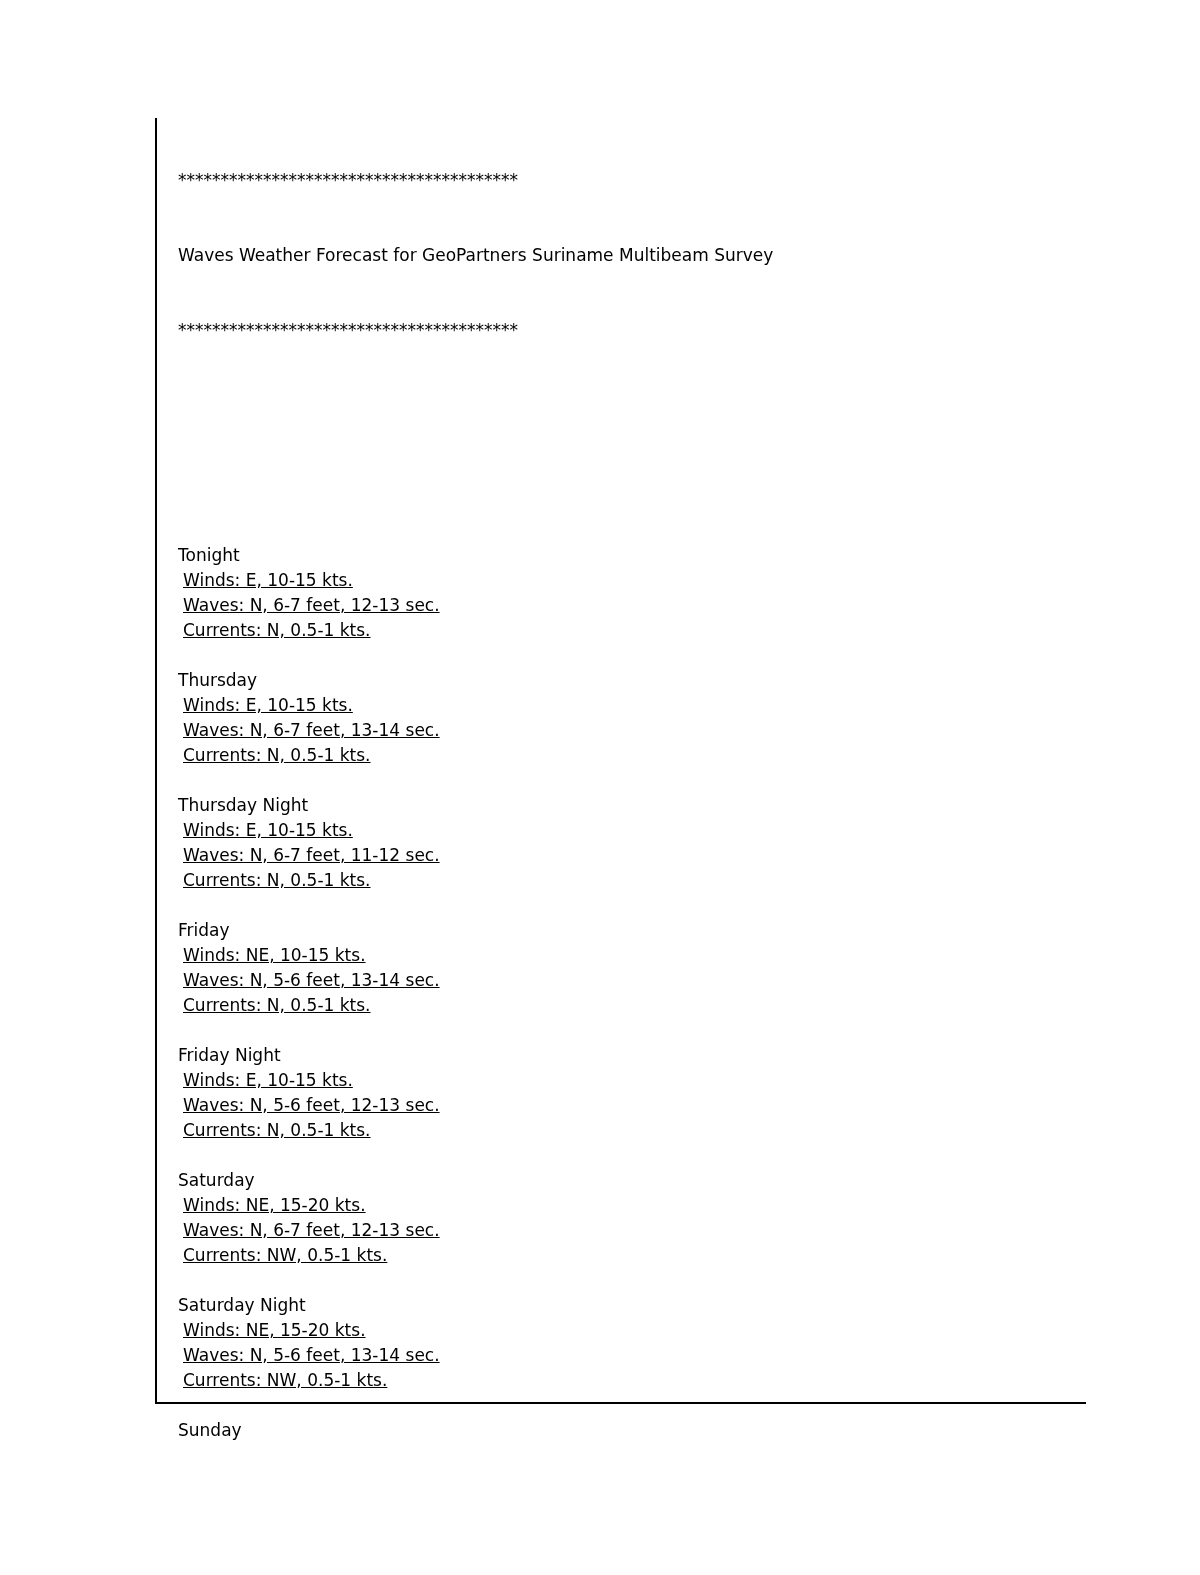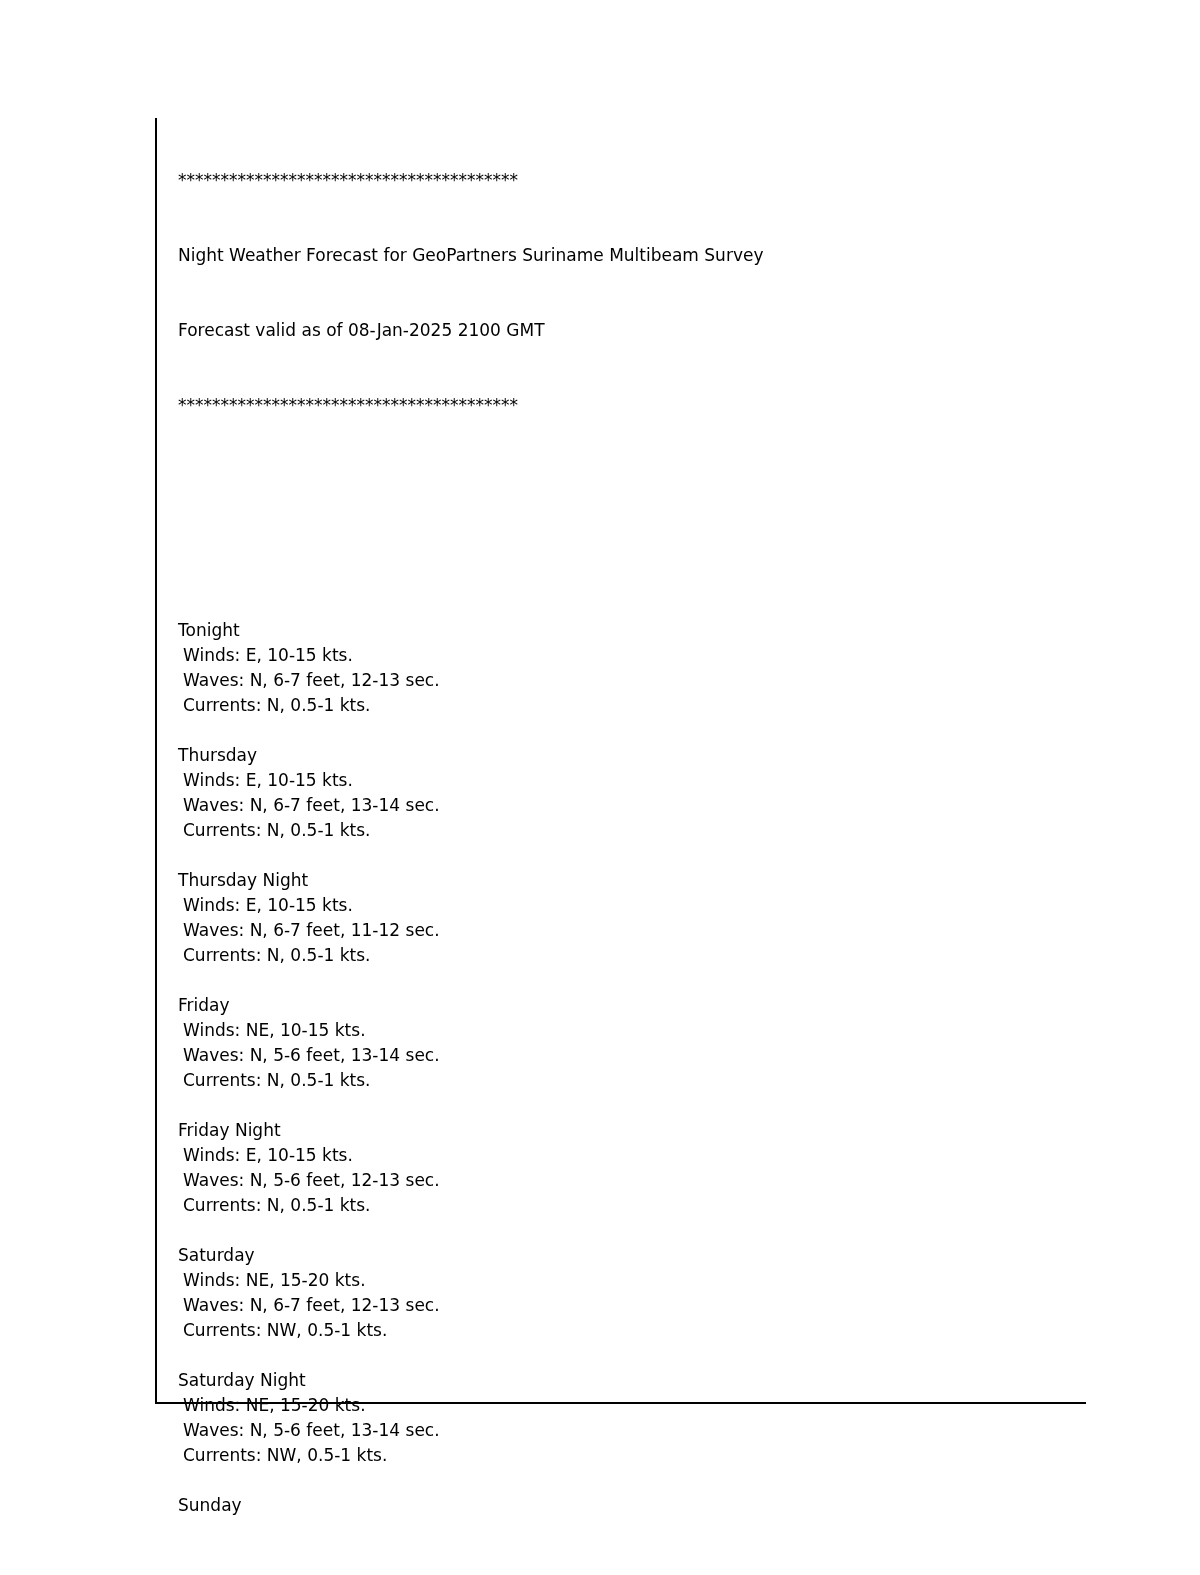--- a/index.html
+++ b/index.html
@@ -33,30 +33,29 @@
   .content {
     position: absolute;
     left: 178px;
     top: 118px;
     font-size: 17px;
     line-height: 25px;
     white-space: pre;
     letter-spacing: 0;
   }
   .line { min-height: 25px; }
-  .detail { padding-left: 5px; }
+  .detail { padding-left: 5px; text-decoration: underline; }
   .blank { visibility: hidden; }
 </style>
 </head>
 <body>
 
 <div class="quote-border-left"></div>
 <div class="quote-border-bottom"></div>
 
 <div class="content">
   <div class="line">****************************************</div>
-  <div class="line">Night Weather Forecast for GeoPartners Suriname Multibeam Survey</div>
-  <div class="line">Forecast valid as of 08-Jan-2025 2100 GMT</div>
+  <div class="line">Waves Weather Forecast for GeoPartners Suriname Multibeam Survey</div>
   <div class="line">****************************************</div>
   <div class="line blank">&nbsp;</div>
   <div class="line blank">&nbsp;</div>
   <div id="sections"><div><div class="line period">Tonight</div><div class="line detail">Winds: E, 10-15 kts.</div><div class="line detail">Waves: N, 6-7 feet, 12-13 sec.</div><div class="line detail">Currents: N, 0.5-1 kts.</div><div class="line blank">&nbsp;</div></div><div><div class="line period">Thursday</div><div class="line detail">Winds: E, 10-15 kts.</div><div class="line detail">Waves: N, 6-7 feet, 13-14 sec.</div><div class="line detail">Currents: N, 0.5-1 kts.</div><div class="line blank">&nbsp;</div></div><div><div class="line period">Thursday Night</div><div class="line detail">Winds: E, 10-15 kts.</div><div class="line detail">Waves: N, 6-7 feet, 11-12 sec.</div><div class="line detail">Currents: N, 0.5-1 kts.</div><div class="line blank">&nbsp;</div></div><div><div class="line period">Friday</div><div class="line detail">Winds: NE, 10-15 kts.</div><div class="line detail">Waves: N, 5-6 feet, 13-14 sec.</div><div class="line detail">Currents: N, 0.5-1 kts.</div><div class="line blank">&nbsp;</div></div><div><div class="line period">Friday Night</div><div class="line detail">Winds: E, 10-15 kts.</div><div class="line detail">Waves: N, 5-6 feet, 12-13 sec.</div><div class="line detail">Currents: N, 0.5-1 kts.</div><div class="line blank">&nbsp;</div></div><div><div class="line period">Saturday</div><div class="line detail">Winds: NE, 15-20 kts.</div><div class="line detail">Waves: N, 6-7 feet, 12-13 sec.</div><div class="line detail">Currents: NW, 0.5-1 kts.</div><div class="line blank">&nbsp;</div></div><div><div class="line period">Saturday Night</div><div class="line detail">Winds: NE, 15-20 kts.</div><div class="line detail">Waves: N, 5-6 feet, 13-14 sec.</div><div class="line detail">Currents: NW, 0.5-1 kts.</div><div class="line blank">&nbsp;</div></div><div><div class="line period">Sunday</div></div></div>
 </div>
 
 </body></html>

